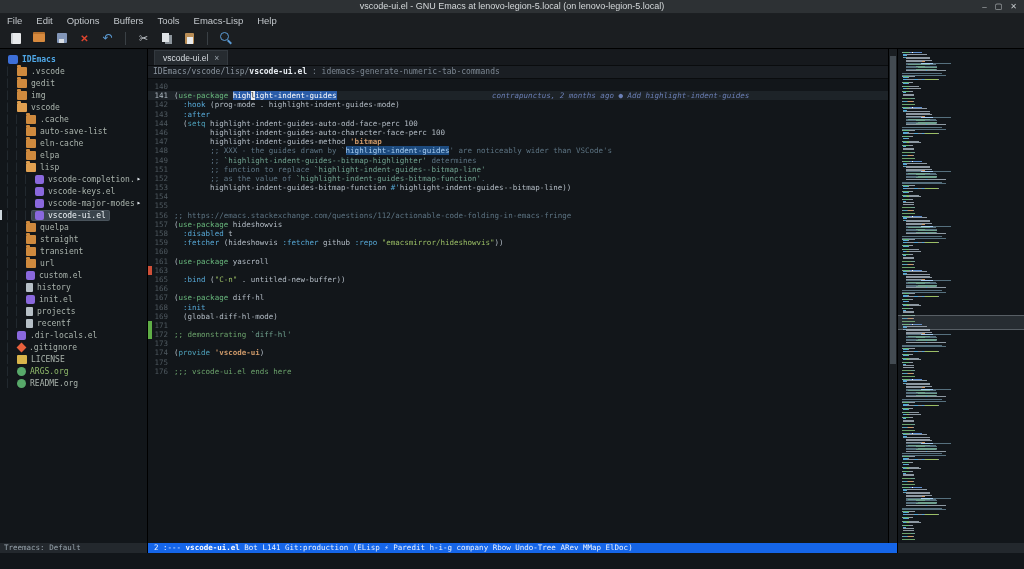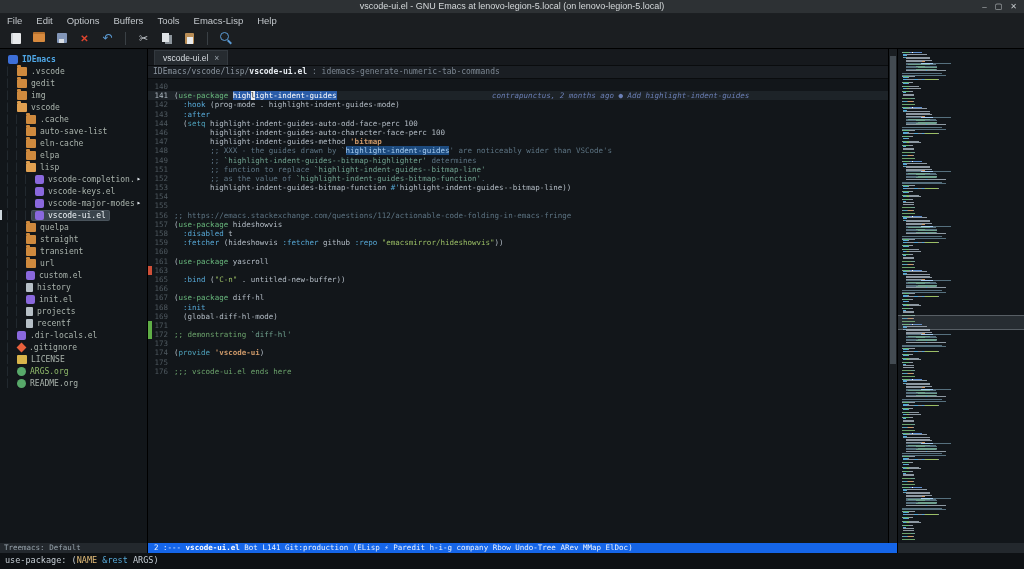--- a/index.html
+++ b/index.html
@@ -1998,15 +1998,14 @@
     </div>
 
   </div>
 
   <div class="modelines">
     <div class="ml-treemacs">Treemacs: Default</div>
     <div class="ml-main" id="ml-main"><span>2 </span><span>:---  </span><span class="mlb">vscode-ui.el</span><span>   Bot  </span><span>L141  </span><span>Git:production  </span><span>(ELisp ⚡ Paredit h-i-g company Rbow Undo-Tree ARev MMap ElDoc)</span></div>
     <div class="ml-mini"></div>
   </div>
 
-  <div class="echo" id="echo"><span class="e-lbl">use-package: </span><span class="e-arg">(</span><span class="e-name">NAME</span><span class="e-arg"> </span><span class="e-rest">&amp;rest</span><span class="e-arg"> ARGS)</span></div>
 
 </div>
 
 </body></html>

